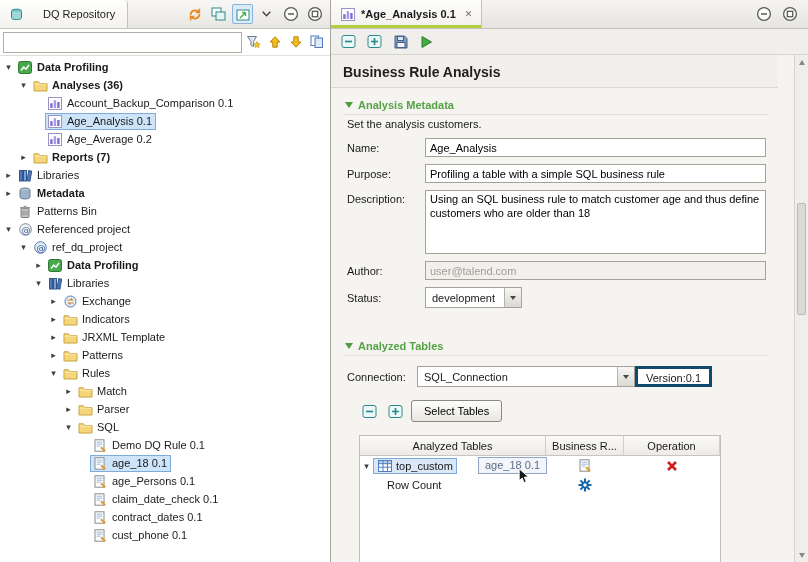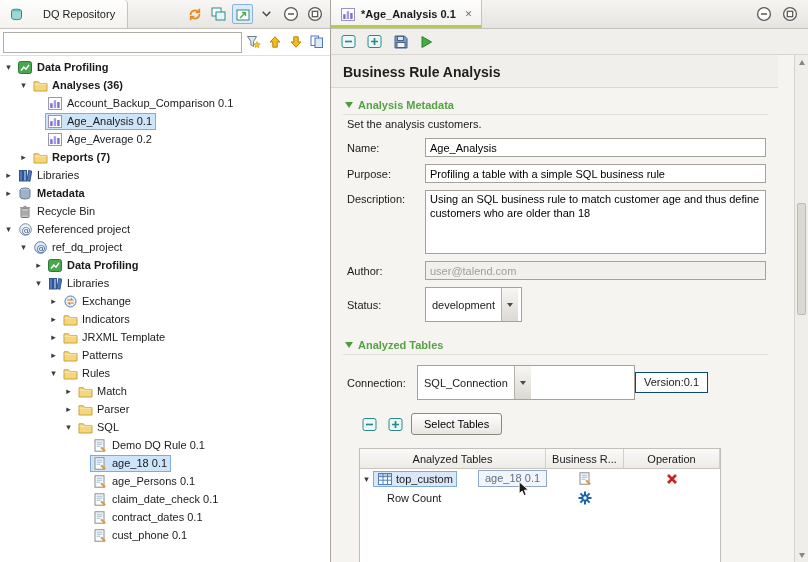--- a/index.html
+++ b/index.html
@@ -51,30 +51,30 @@
   .sec-title { color: #55a245; font-weight: bold; font-size: 11px; }
   .sec-sub { padding: 3px 0 0 4px; }
 
   .form { display: grid; grid-template-columns: 74px 1fr; column-gap: 4px; row-gap: 7px; align-items: center; margin: 8px 2px 0 4px; }
   .form label { font-size: 11px; }
   .form .top-label { align-self: start; padding-top: 3px; }
   .txt { height: 19px; border: 1px solid #a5a29b; background: #fff; font-size: 11px; font-family: inherit; padding: 1px 4px; width: 100%; }
   textarea.txt { height: 64px; resize: none; overflow-y: scroll; line-height: 14px; }
   .txt.ro { background: #f2f0ec; color: #a19e97; }
 
-  .combo { display: inline-flex; align-items: center; border: 1px solid #a5a29b; background: #fff; height: 35px; }
+  .combo { display: inline-flex; align-items: center; justify-content: space-between; border: 1px solid #a5a29b; background: #fff; height: 21px; }
   .combo .val { padding: 0 6px; font-size: 11px; white-space: nowrap; }
   .combo .arrow-btn { width: 17px; align-self: stretch; border-left: 1px solid #b5b2ab; background: linear-gradient(#f7f6f3, #dcd9d3); display: flex; align-items: center; justify-content: center; }
   .caret-down { width: 0; height: 0; border-left: 3.5px solid transparent; border-right: 3.5px solid transparent; border-top: 4.5px solid #4a4a4a; }
   .combo.status { width: 97px; }
   .combo.connection { width: 218px; }
 
   .conn-row { display: flex; align-items: center; margin: 10px 2px 0 4px; }
   .conn-row label { width: 70px; flex: none; }
-  .version-box { border: 1px solid #0c4a6e; height: 21px; line-height: 19px; padding: 0 8px; background: #fff; }
+  .version-box { border: 3px solid #0c4a6e; height: 21px; line-height: 19px; padding: 0 8px; background: #fff; }
 
   .tables-actions { display: flex; align-items: center; gap: 5px; margin: 13px 0 0 16px; }
   .btn { border: 1px solid #8b8880; border-radius: 3px; background: linear-gradient(#fefefd, #e9e6e1); padding: 0 12px; height: 22px; font-size: 11px; font-family: inherit; }
 
   .an-table { position: relative; margin: 13px 0 0 16px; width: 362px; height: 128px; border: 1px solid #c2bfb8; background: #fff; }
   .an-head { display: flex; height: 20px; background: linear-gradient(#fbfaf9, #ecebe7); border-bottom: 1px solid #c9c6c0; }
   .an-hc { display: flex; align-items: center; justify-content: center; font-size: 11px; border-right: 1px solid #d2cfc9; overflow: hidden; white-space: nowrap; }
   .an-row { display: flex; height: 19px; align-items: center; }
   .an-c { display: flex; align-items: center; height: 100%; overflow: hidden; }
   .c1 { width: 186px; flex: none; }
@@ -287,21 +287,21 @@
           <span class="twistie"></span>
           <span class="item-box">
             <span class="t-icon">
               <svg width="12" height="13">
                 <rect x="2" y="3.5" width="8" height="9" rx="1" fill="#c7c7c7" stroke="#7a7a7a"></rect>
                 <rect x="1" y="2" width="10" height="1.6" fill="#9a9a9a"></rect>
                 <rect x="4.5" y="0.8" width="3" height="1.4" fill="#9a9a9a"></rect>
                 <path d="M4 5.5 v5 M6 5.5 v5 M8 5.5 v5" stroke="#8d8d8d"></path>
               </svg>
             </span>
-            <span class="t-label">Recycle Bin</span>
+            <span class="t-label">Patterns Bin</span>
           </span>
         </div>
         <div class="tree-row" style="padding-left: 2px;">
           <span class="twistie">▾</span>
           <span class="item-box">
             <span class="t-icon">
               <svg width="13" height="13">
                 <circle cx="6.5" cy="6.5" r="5.8" fill="#eef2f7" stroke="#7a8ca3"></circle>
                 <text x="2.6" y="9.8" font-size="9" fill="#46628c" font-family="DejaVu Sans">@</text>
               </svg>
@@ -610,21 +610,21 @@
               <div class="combo status">
                 <span class="val">development</span>
                 <span class="arrow-btn">
                     <span class="caret-down"></span>
                   </span>
               </div>
             </div>
           </div>
         </div>
 
-        <div class="section" style="margin-top:14px">
+        <div class="section" style="margin-top:29px">
           <div class="section-head">
             <span class="sec-arrow"></span>
             <span class="sec-title">Analyzed Tables</span>
           </div>
 
           <div class="conn-row">
             <label>Connection:</label>
             <div class="combo connection">
               <span class="val">SQL_Connection</span>
               <span class="arrow-btn">

